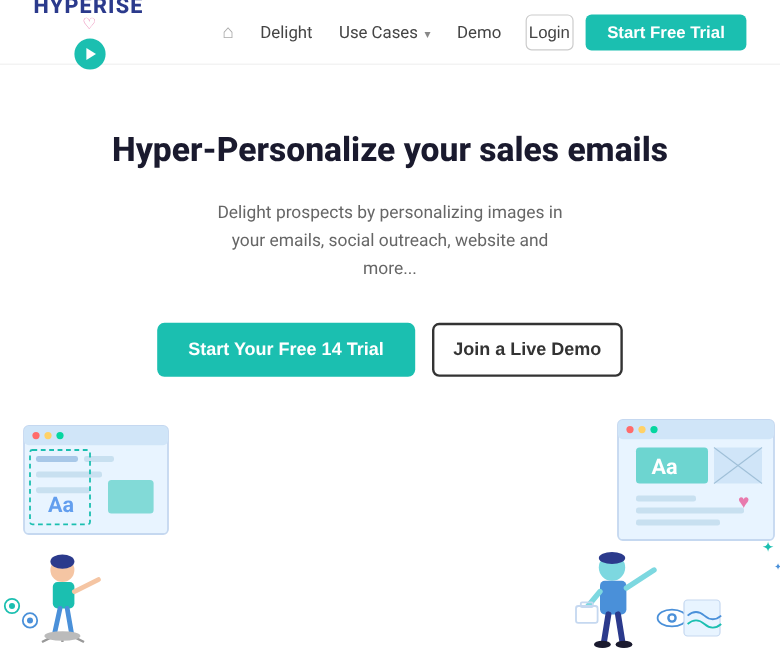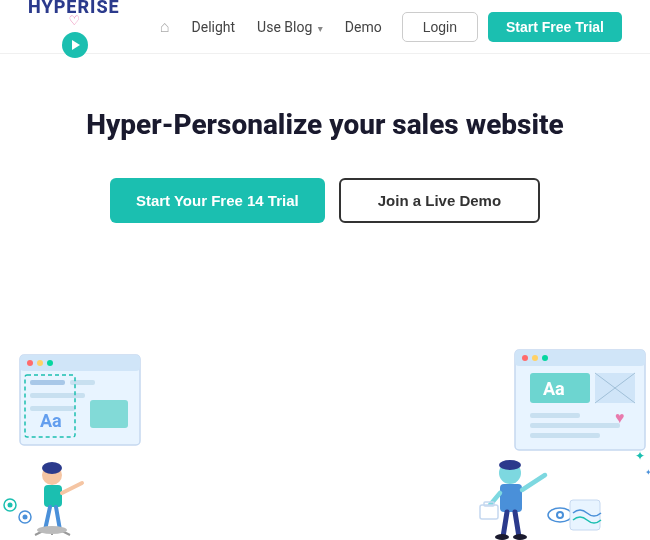--- a/index.html
+++ b/index.html
@@ -80,21 +80,21 @@
     .nav-actions {
       display: flex;
       align-items: center;
       gap: 10px;
       margin-left: 20px;
     }
     .btn-login {
       border: 1.5px solid #ccc;
       background: #fff;
       color: #444;
-      padding: 6px 20px;
+      padding: 6px 2px;
       border-radius: 5px;
       font-size: 14px;
       cursor: pointer;
     }
     .btn-start-free {
       background: #1bbfb0;
       color: #fff;
       border: none;
       padding: 7px 18px;
       border-radius: 5px;
@@ -139,21 +139,21 @@
       padding: 14px 26px;
       border-radius: 6px;
       font-size: 15px;
       font-weight: 700;
       cursor: pointer;
     }
     .btn-cta-secondary {
       background: #fff;
       color: #333;
       border: 2px solid #333;
-      padding: 12px 37px;
+      padding: 12px 16px;
       border-radius: 6px;
       font-size: 15px;
       font-weight: 600;
       cursor: pointer;
     }
 
     
     svg { overflow: visible; }
 
     .hero-section {
@@ -174,40 +174,41 @@
 
   <ul class="nav-links">
     <li>
       <span class="nav-home-icon">⌂</span>
     </li>
     <li>
       <a href="#">Delight</a>
     </li>
     <li>
       <a href="#">
-        <span>Use Blog</span>
+        <span>Use Cases</span>
         <span class="chevron">▾</span>
       </a>
     </li>
     <li>
       <a href="#">Demo</a>
     </li>
   </ul>
 
   <div class="nav-actions">
     <button class="btn-login">Login</button>
     <button class="btn-start-free">Start Free Trial</button>
   </div>
 </nav>
 
 <div class="hero-section">
   <div class="hero">
     <h1 class="hero-title">
-      <span>Hyper-Personalize your sales website</span><br>
+      <span>Hyper-Personalize your sales emails</span><br>
     </h1>
+    <p class="hero-subtitle">Delight prospects by personalizing images in your emails, social outreach, website and more...</p>
     <div class="hero-cta">
       <button class="btn-cta-primary">Start Your Free 14 Trial</button>
       <button class="btn-cta-secondary">Join a Live Demo</button>
     </div>
   </div>
 
   <div style="position:absolute; bottom:0; left:0; width:100%; display:flex; justify-content:space-between; pointer-events:none;">
 
     <svg width="185" height="190" viewBox="0 0 185 190" style="margin-left:-10px;">
 

